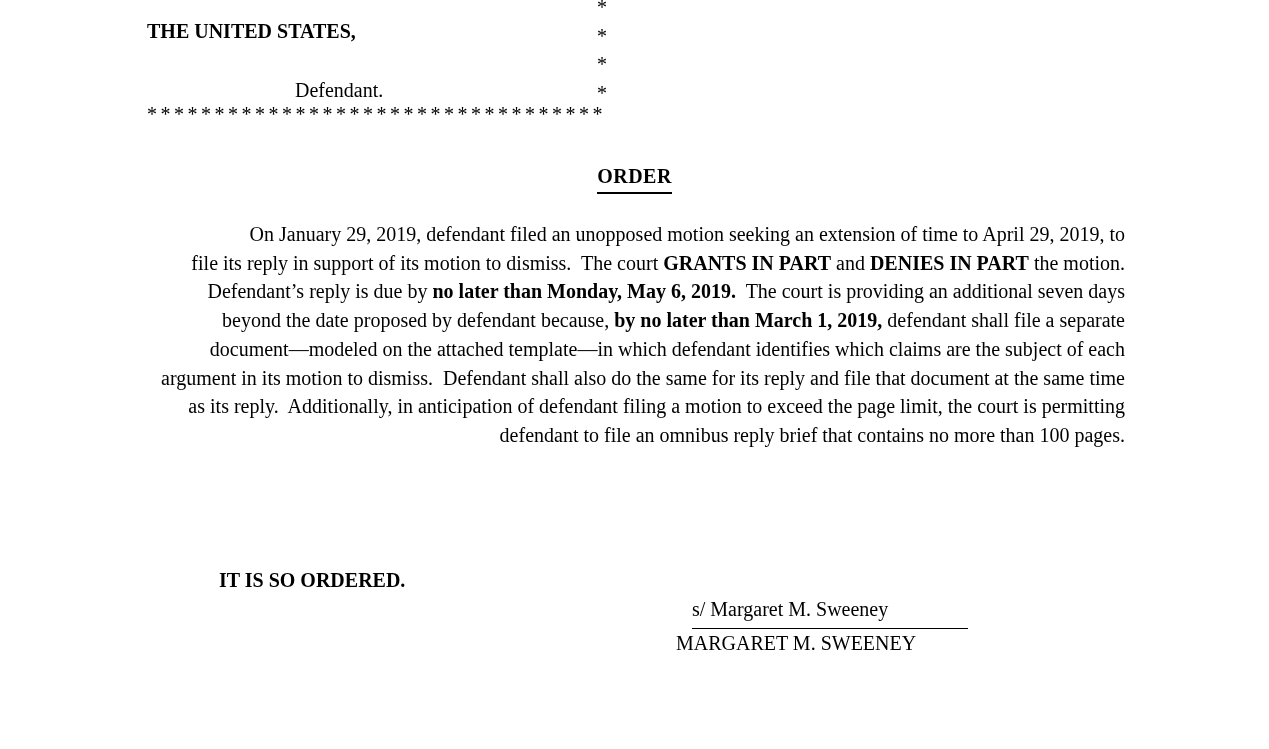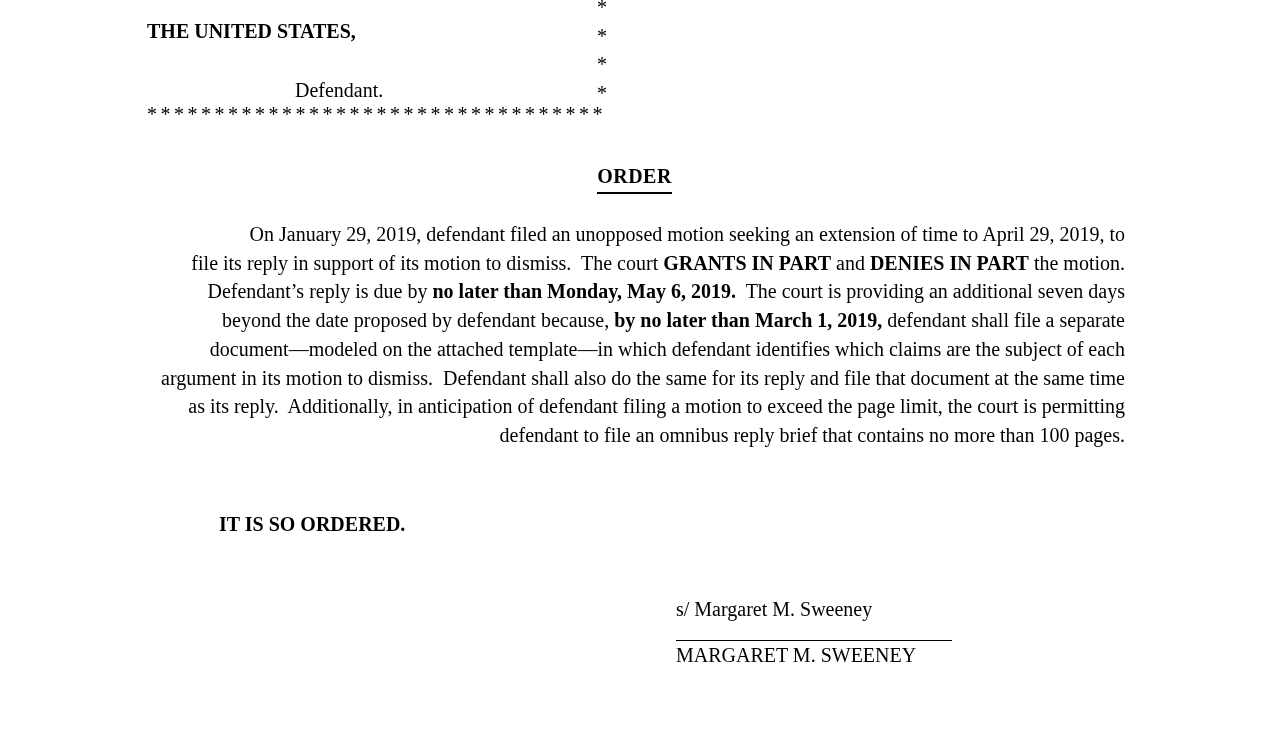--- a/index.html
+++ b/index.html
@@ -34,27 +34,28 @@
     letter-spacing: 0.5px;
     font-family: Liberation Serif, serif;
   }
   .order-body {
     left: 147px; top: 220px; width: 978px;
     text-indent: 72px;
     white-space: pre-wrap;
     line-height: 28.7px;
     text-align: right;
   }
-  .so-ordered { left: 219px; top: 510px; font-weight: bold; }
+  .so-ordered { left: 219px; top: 566px; font-weight: bold; }
   .signature-block { left: 676px; top: 595px; line-height: 28.7px; }
   .sig-line-text {
     display: inline-block;
     border-bottom: 1.6px solid #000;
     padding-right: 80px;
-    padding-bottom: 16px;
+    padding-bottom: 4px;
+    margin-left: 16px;
   }
   .bold { font-weight: bold; }
 </style>
 </head>
 <body>
 
 <div class="page">
 
   <div class="abs party-name">THE UNITED STATES,</div>
 

